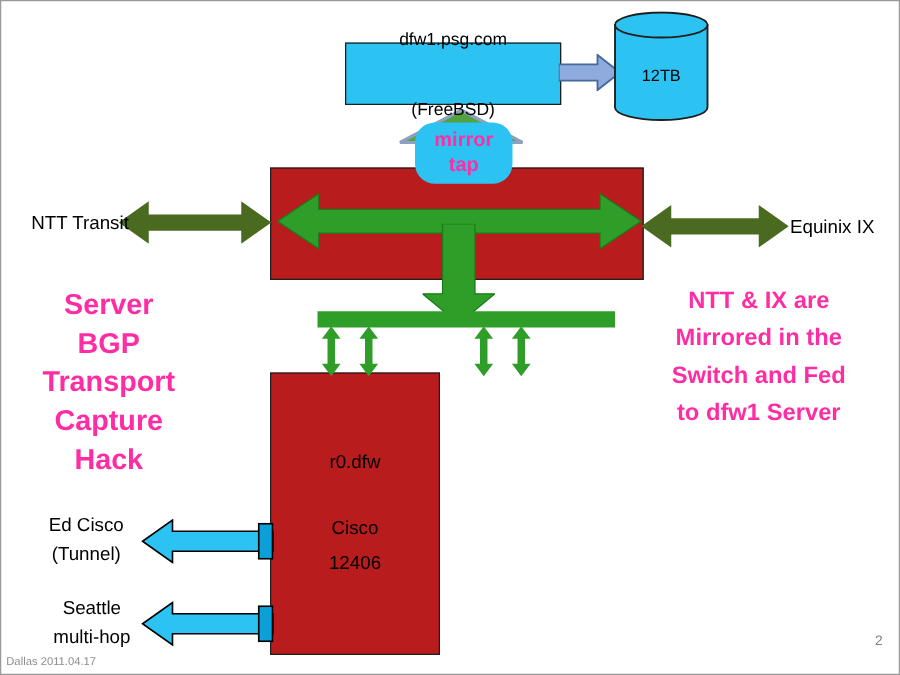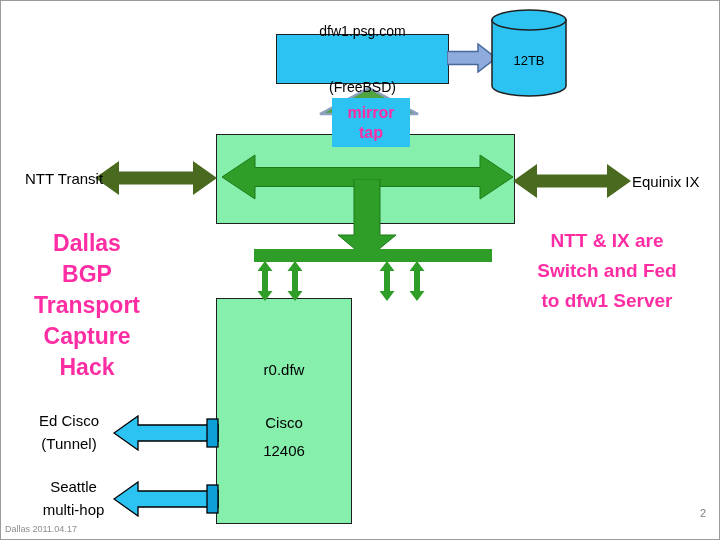--- a/index.html
+++ b/index.html
@@ -1,28 +1,28 @@
 <!DOCTYPE html>
 <html><head>
 <meta charset="utf-8">
 <style>
   html,body{margin:0;padding:0;background:#fff;}
   .slide{position:relative;width:720px;height:540px;background:#ffffff;border:1px solid #9a9a9a;
          box-sizing:border-box;overflow:hidden;font-family:"Liberation Sans",sans-serif;}
   .abs{position:absolute;}
   .box{box-sizing:border-box;border:1.5px solid #1f1f1f;gap:36px;}
   .cyan{background:#2cc3f3;}
-  .lblue{background:#86efac;}
+  .lblue{background:#b91c1c;}
   .center{text-align:center;}
   .server-box{left:275px;top:33px;width:173px;height:50px;display:flex;flex-direction:column;
               justify-content:center;align-items:center;font-size:14px;color:#000;line-height:20px;}
   .storage{left:489px;top:8px;width:78px;height:92px;}
   .storage-label{left:0;top:44px;width:78px;font-size:13px;color:#000;}
   .mirror-box{left:331px;top:97px;width:78px;height:49px;display:flex;flex-direction:column;
-              justify-content:center;align-items:center;font-size:16px;line-height:20px;}
+              justify-content:center;align-items:center;font-size:16px;line-height:20px;border-radius:16px;}
   .switch-box{left:215px;top:133px;width:299px;height:90px;}
   .router{width:136px;height:226px;top:297px;font-size:15px;color:#000;}
   .router span{position:absolute;width:100%;text-align:center;left:0;}
   .rname{top:62px;} .rvendor{top:115px;} .rmodel{top:143px;}
   .label{color:#000;font-size:15px;line-height:23px;}
   .magenta{color:#ff2da4;font-weight:bold;}
   .title-block{left:0;top:227px;width:172px;font-size:23px;line-height:31px;}
   .note-block{left:508px;top:225px;width:196px;font-size:19px;line-height:30px;}
   .tline{display:block;}
   .bar{left:253px;top:248px;width:238px;height:13px;background:#2f9e29;}
@@ -105,29 +105,30 @@
   </svg>
   <svg class="abs" style="left:112px;top:480px;" width="106" height="36">
     <polygon points="106,10 25,10 25,1 1,18 25,35 25,26 106,26" fill="#2cc3f3" stroke="#000" stroke-width="1.3"></polygon>
     <rect x="94" y="4" width="11" height="28" fill="#0c9fd8" stroke="#000" stroke-width="1.3"></rect>
   </svg>
 
   <div class="abs label" style="left:24px;top:166px;">NTT Transit</div>
   <div class="abs label" style="left:631px;top:169px;">Equinix IX</div>
 
   <div class="abs magenta title-block center">
-    <span class="tline">Dallas</span>
+    <span class="tline">Server</span>
     <span class="tline">BGP</span>
     <span class="tline">Transport</span>
     <span class="tline">Capture</span>
     <span class="tline">Hack</span>
   </div>
 
   <div class="abs magenta note-block center">
     <span class="tline">NTT &amp; IX are</span>
+    <span class="tline">Mirrored in the</span>
     <span class="tline">Switch and Fed</span>
     <span class="tline">to dfw1 Server</span>
   </div>
 
   <div class="abs label center" style="left:18px;top:408px;width:100px;">
     <span class="tline">Ed Cisco</span>
     <span class="tline">(Tunnel)</span>
   </div>
   <div class="abs label center" style="left:20px;top:474px;width:105px;">
     <span class="tline">Seattle</span>

